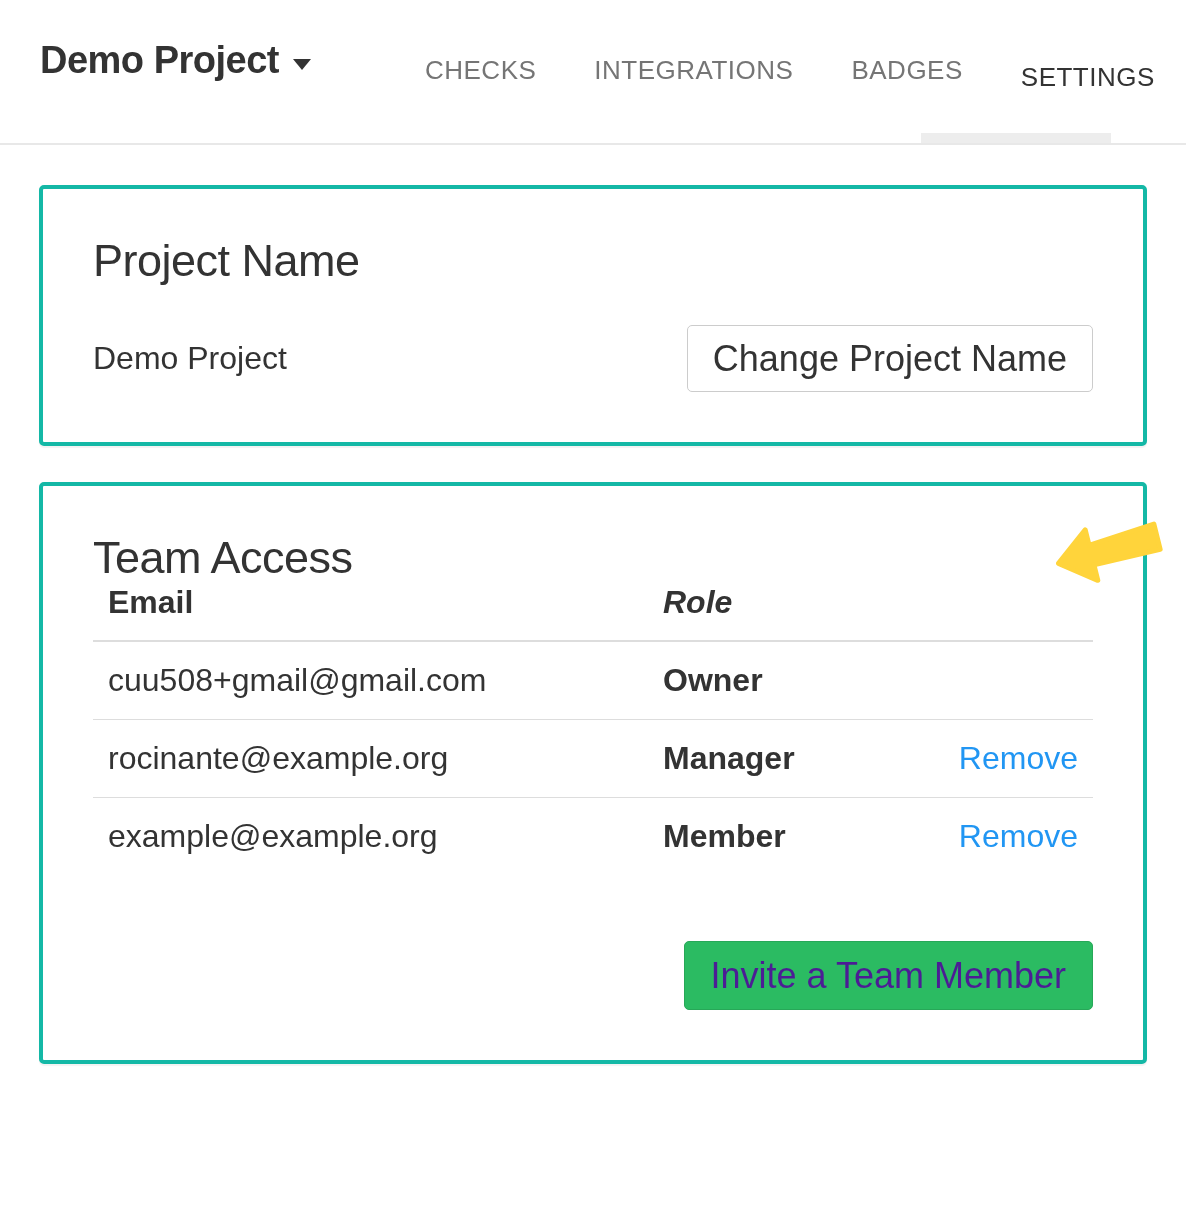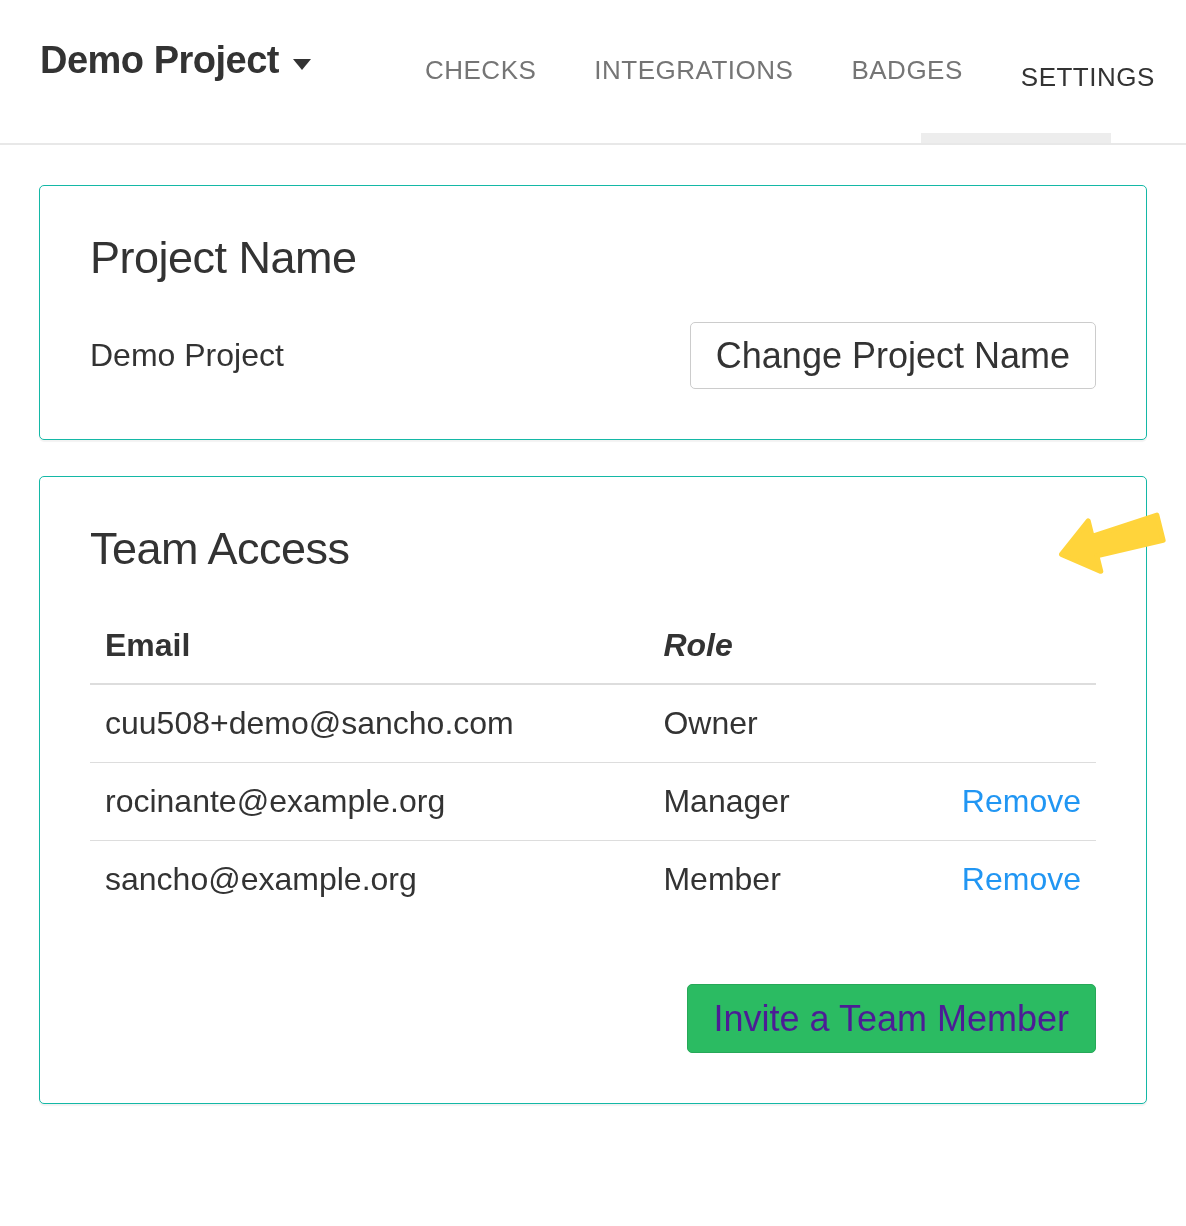--- a/index.html
+++ b/index.html
@@ -65,21 +65,21 @@
     bottom: 0;
     width: 190px;
     height: 10px;
     background: #ededed;
   }
 
   
   .main { padding: 40px 39px 0 39px; }
   .card {
     background: #ffffff;
-    border: 1px solid #14b8a6;
+    border: 4px solid #14b8a6;
     border-radius: 5px;
     box-shadow: 0 2px 1px rgba(0,0,0,0.05);
     padding: 46px 50px 50px 50px;
     position: relative;
   }
   .card + .card { margin-top: 36px; }
   .card-title {
     font-size: 45px;
     font-weight: 400;
     color: #333;
@@ -122,21 +122,20 @@
     position: absolute;
     top: 32px;
     right: -20px;
     width: 110px;
     height: 66px;
     z-index: 5;
     pointer-events: none;
   }
   .team-table {
     width: 100%;
-    margin-top: 52px;
     border-collapse: collapse;
     table-layout: fixed;
   }
   .team-table col.col-email  { width: 57%; }
   .team-table col.col-role   { width: 28%; }
   .team-table col.col-action { width: 15%; }
   .team-table th {
     text-align: left;
     font-size: 32px;
     font-weight: 700;
@@ -146,21 +145,21 @@
   }
   .team-table th.role-col { padding-left: 0; font-style: italic; }
   .team-table td {
     font-size: 32px;
     color: #333;
     padding: 20px 0 20px 15px;
     border-bottom: 1px solid #dddddd;
     overflow: hidden;
     white-space: nowrap;
   }
-  .team-table td.role-cell { padding-left: 0; }
+  .team-table td.role-cell { padding-left: 0; font-weight: bold; }
   .team-table td.action-cell {
     text-align: right;
     padding-right: 15px;
     padding-left: 0;
   }
   .team-table tr:last-child td { border-bottom: none; }
   .remove-link {
     color: #2196f3;
     text-decoration: none;
     cursor: pointer;
@@ -214,33 +213,33 @@
       </colgroup>
       <thead>
         <tr>
           <th>Email</th>
           <th class="role-col">Role</th>
           <th class="role-col"></th>
         </tr>
       </thead>
       <tbody>
         <tr>
-          <td>cuu508+demo@sancho.com</td>
+          <td>cuu508+gmail@gmail.com</td>
           <td class="role-cell">Owner</td>
           <td class="action-cell"></td>
         </tr>
         <tr>
           <td>rocinante@example.org</td>
           <td class="role-cell">Manager</td>
           <td class="action-cell">
             <a class="remove-link">Remove</a>
           </td>
         </tr>
         <tr>
-          <td>sancho@example.org</td>
+          <td>example@example.org</td>
           <td class="role-cell">Member</td>
           <td class="action-cell">
             <a class="remove-link">Remove</a>
           </td>
         </tr>
       </tbody>
     </table>
 
     <div class="invite-row">
       <button class="btn btn-success">Invite a Team Member</button>

